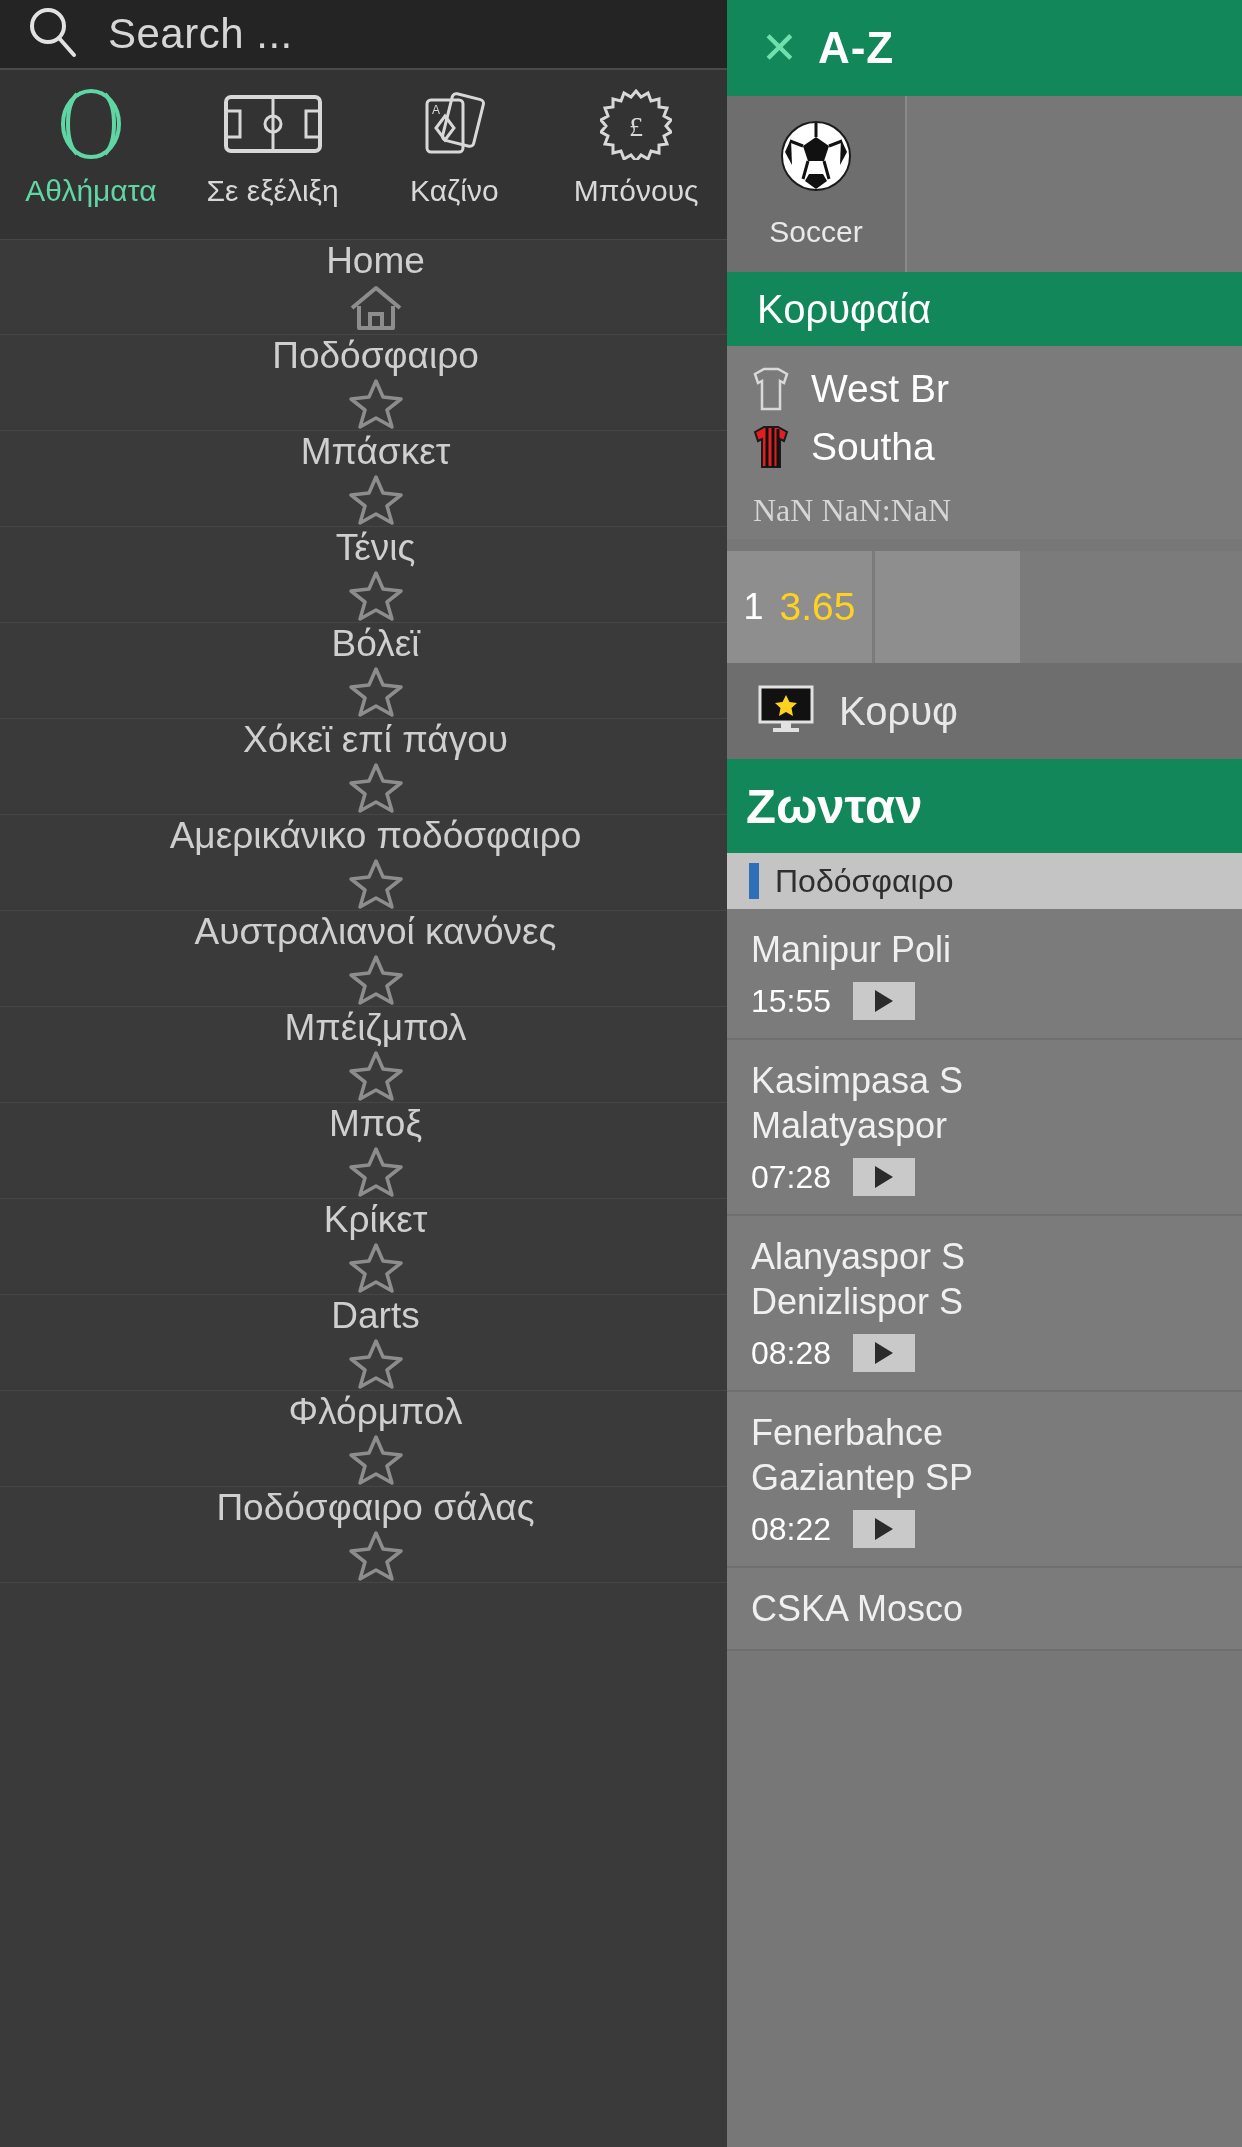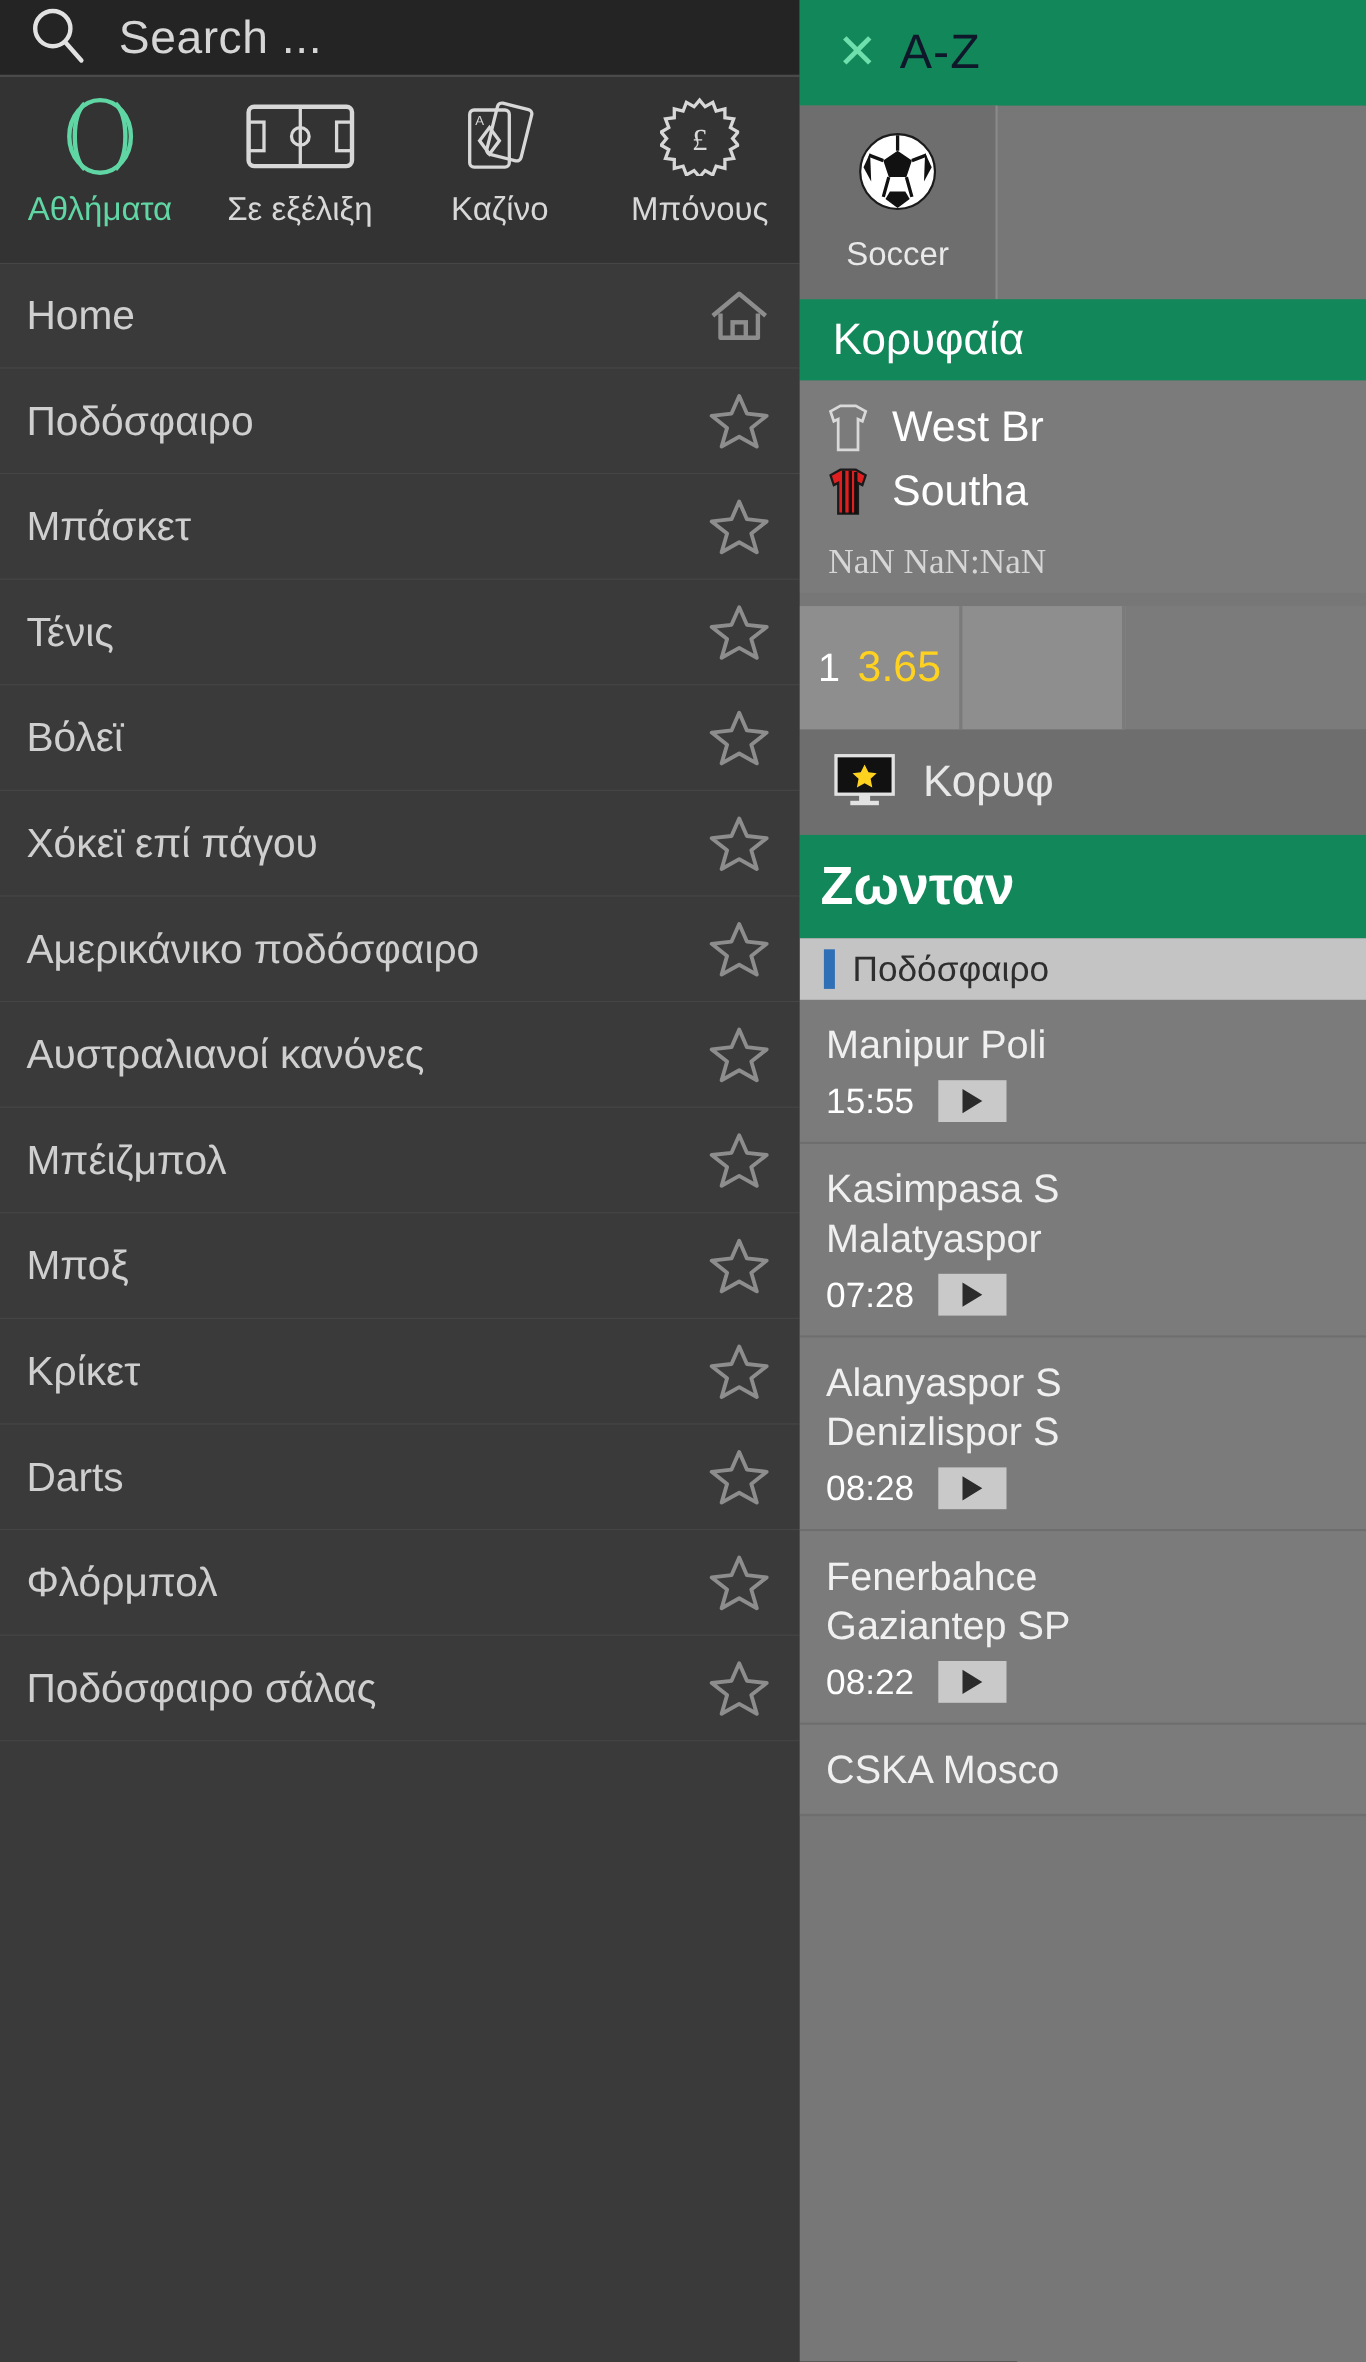--- a/index.html
+++ b/index.html
@@ -31,34 +31,35 @@
   .tab .ticon { height:72px; display:flex; align-items:center; justify-content:center; }
   .tab .tlabel { margin-top:14px; font-size:30px; color:#d8d8d8; white-space:nowrap; }
   .tab.active .tlabel { color:#5fd6a4; }
 
   .sportlist { background:#3a3a3a; }
   .sport-row {
     height:96px; display:flex; align-items:center;
     border-bottom:1px solid #464646;
     padding:0 0 0 24px;
     position:relative;
+    flex-direction:column;
   }
   .sport-row:first-child { border-top:1px solid #464646; }
   .sport-name { font-size:37px; color:#cfcfcf; flex:1; white-space:nowrap; }
   .sport-ic { width:110px; display:flex; align-items:center; justify-content:center; }
 
   
   #right { width:515px; height:2147px; background:#777777; position:relative; overflow:hidden; }
 
   .az-bar {
     height:96px; background:#12875a;
     display:flex; align-items:center; padding-left:34px; gap:20px;
   }
   .az-x { color:#6fe0ad; font-size:44px; line-height:1; font-weight:300; }
-  .az-label { color:#0f172a; font-size:44px; letter-spacing:1px; }
+  .az-label { color:#ffffff; font-size:44px; letter-spacing:1px;font-weight:bold; }
 
   .soccer-strip {
     height:176px; background:#6e6e6e;
     display:flex; flex-direction:column; align-items:center; justify-content:center;
     border-right:2px solid #8a8a8a;
     width:180px;
     gap:10px;
   }
   .soccer-strip .ball { width:74px; height:74px; }
   .soccer-strip .slabel { margin-top:12px; color:#e9e9e9; font-size:30px; }

